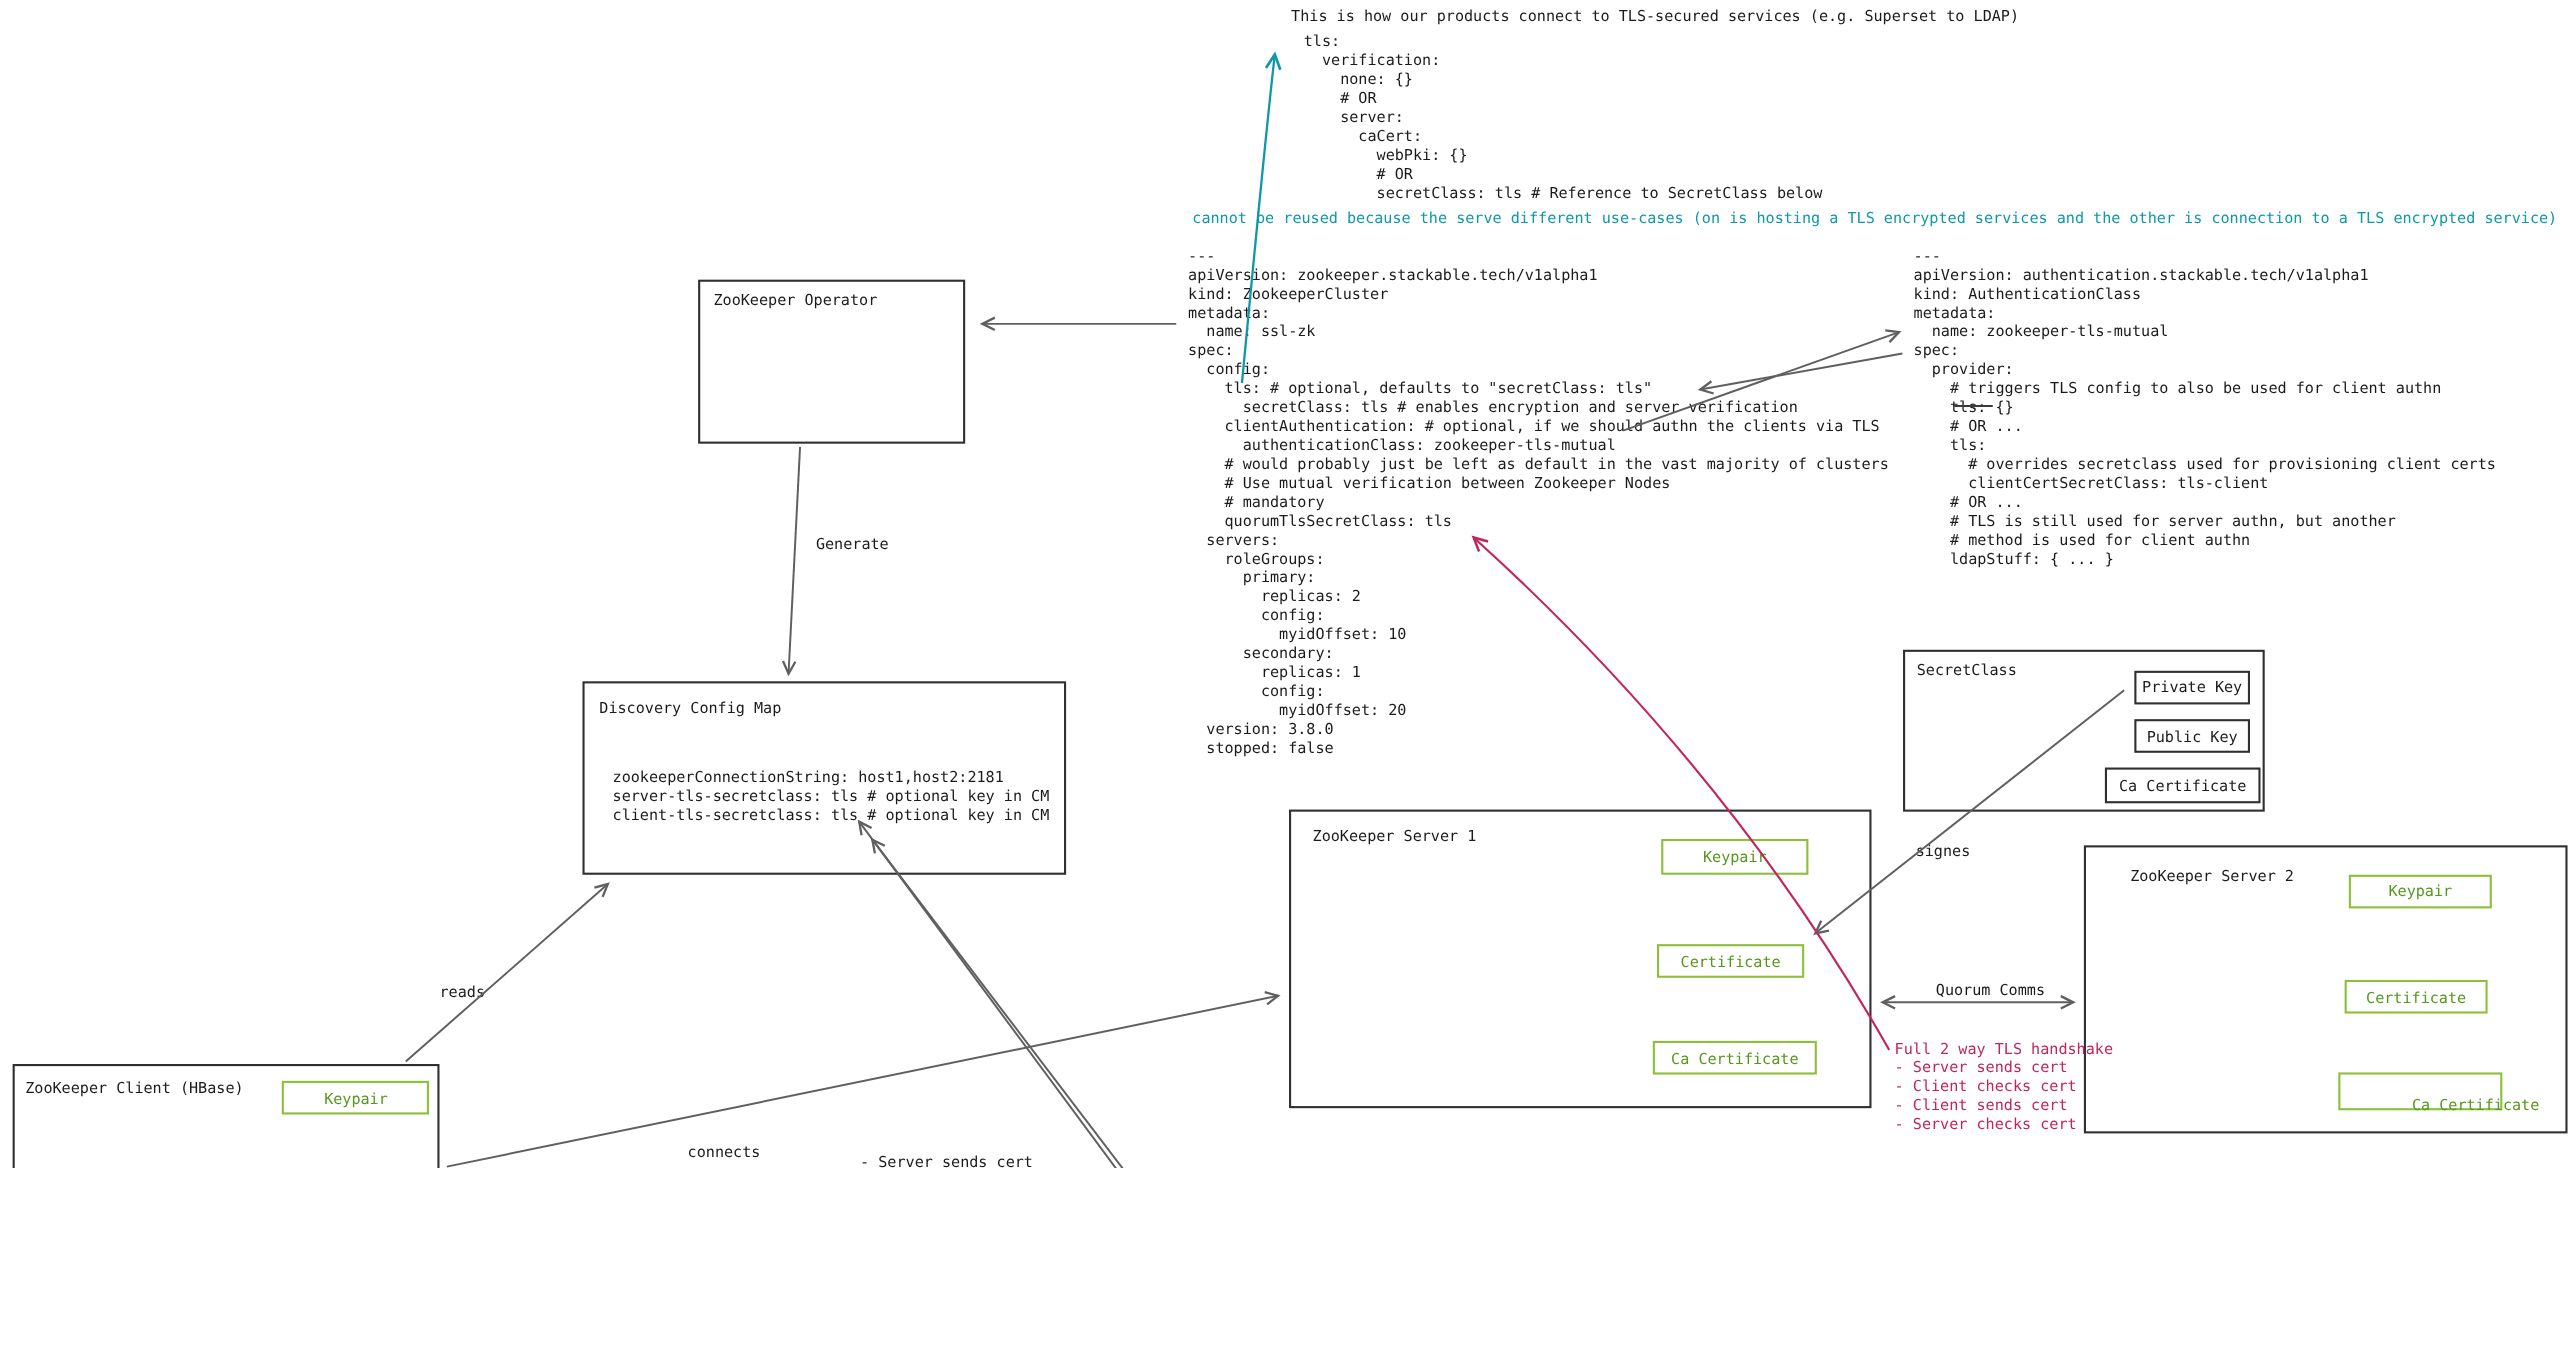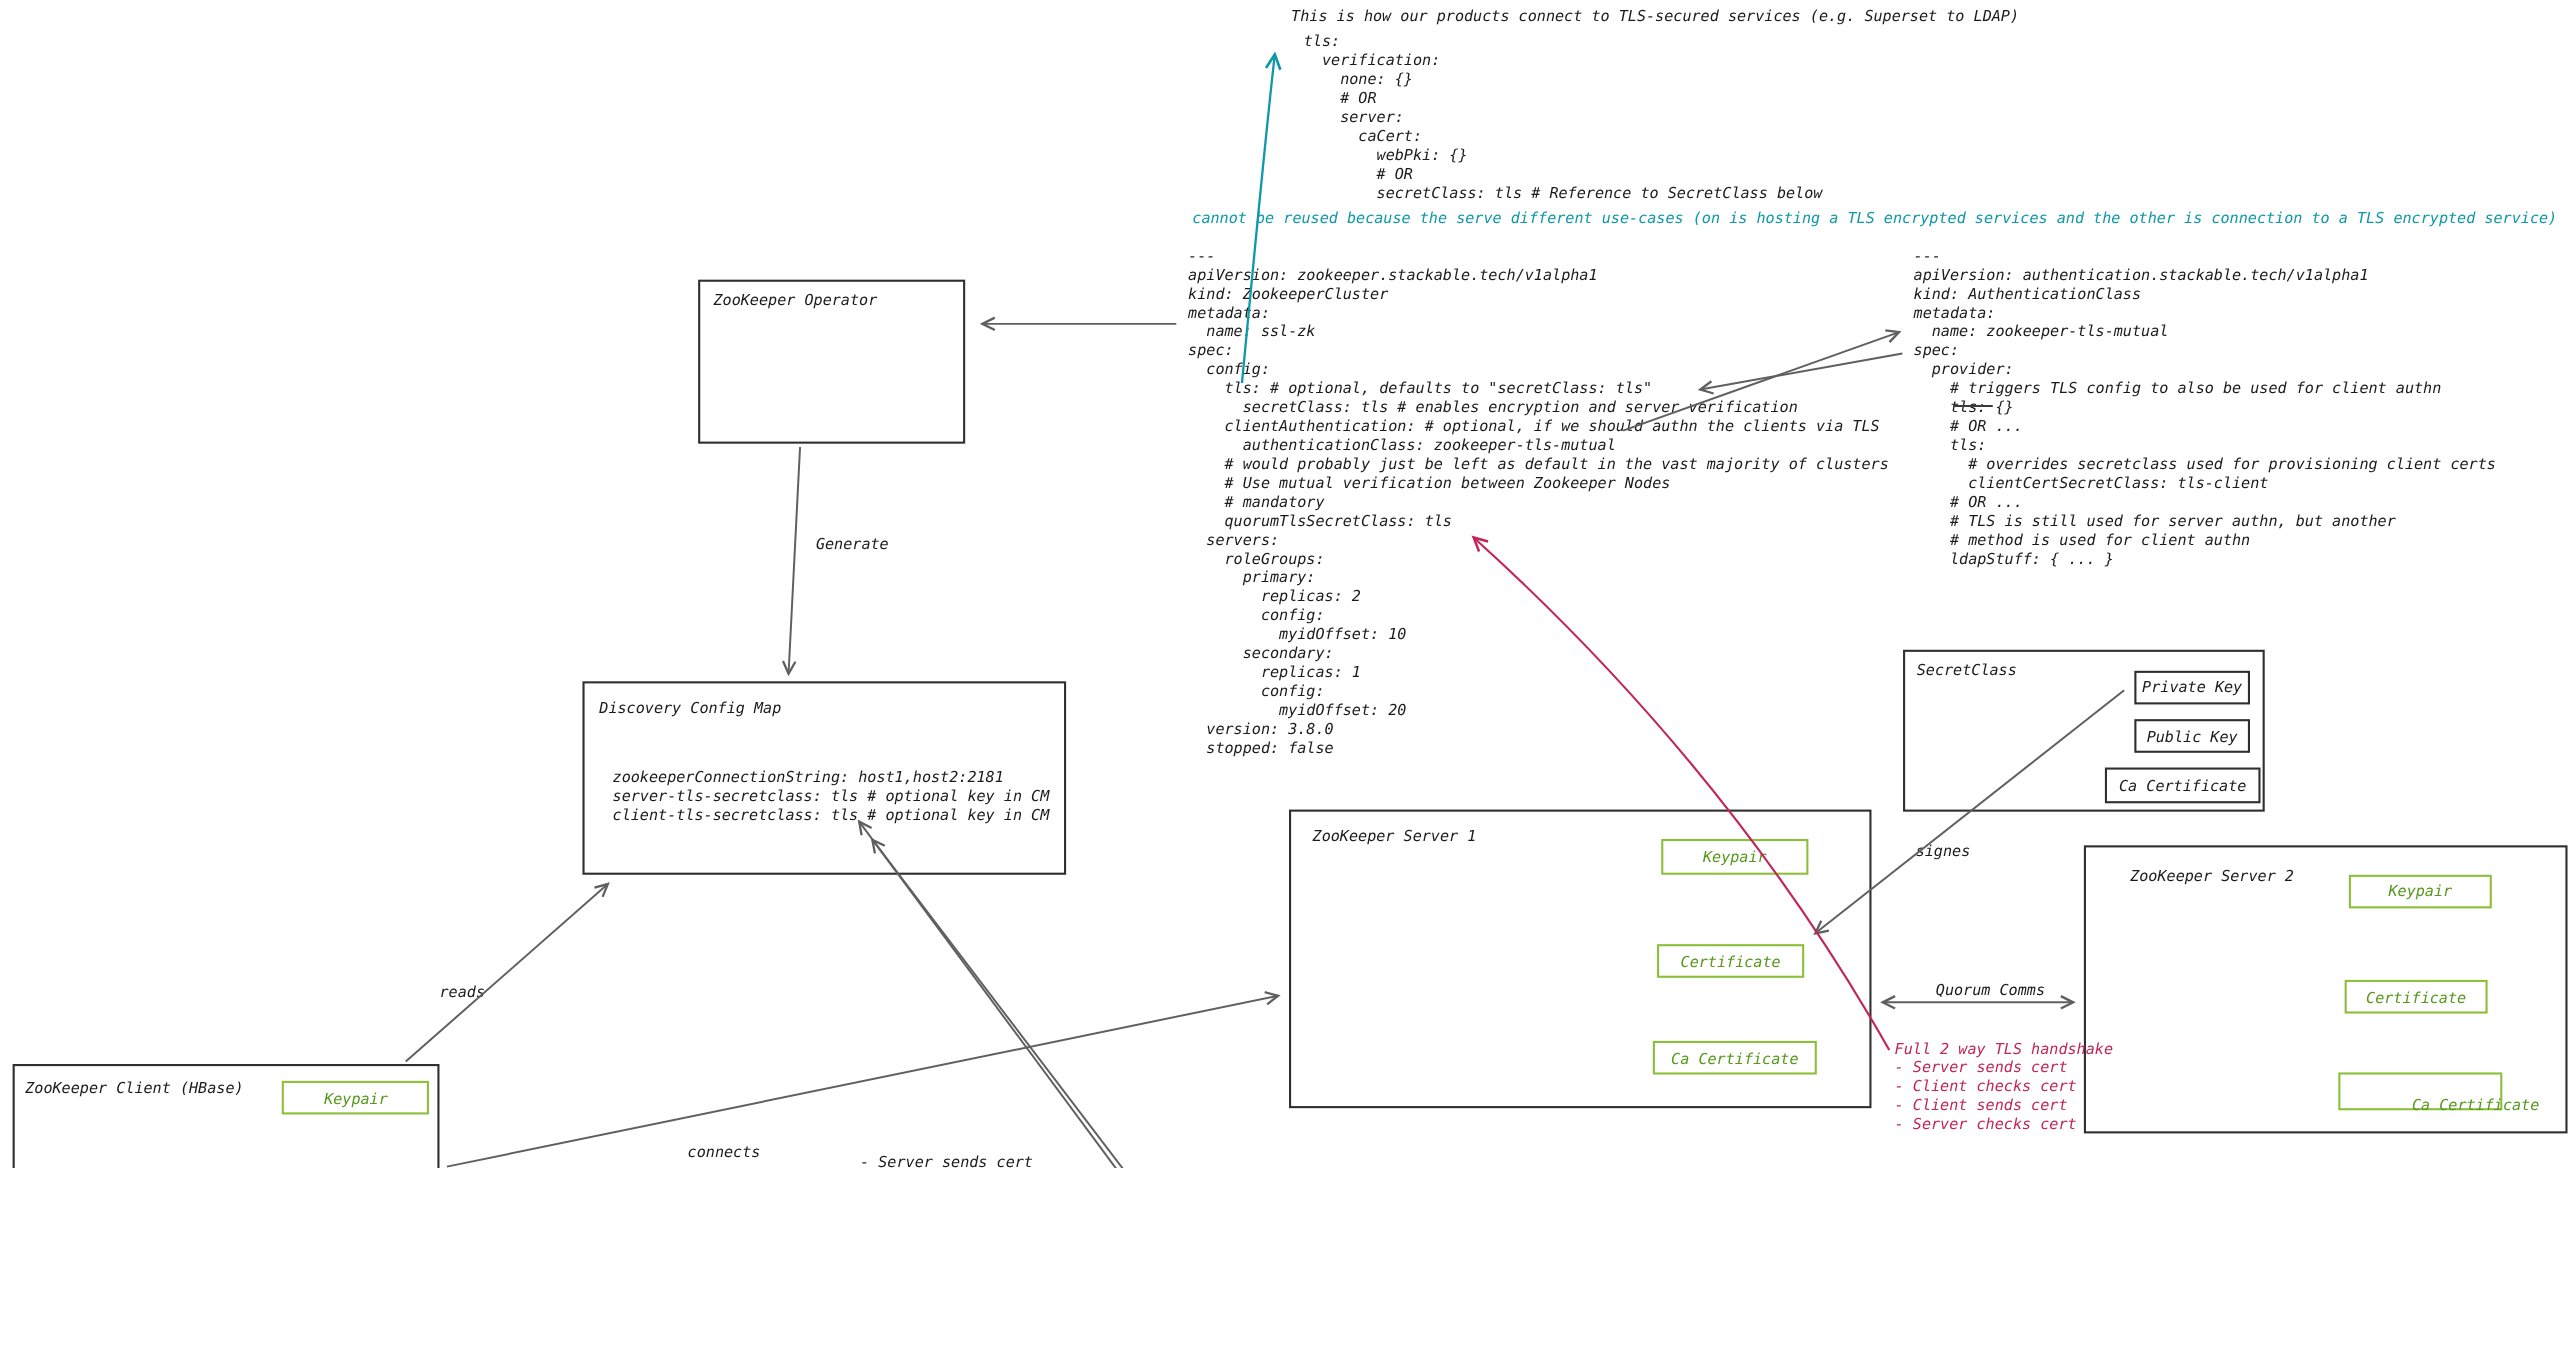--- a/index.html
+++ b/index.html
@@ -1,19 +1,19 @@
 <!DOCTYPE html>
 <html style="font-size:12.5px"><head>
 <meta charset="utf-8">
 <style>
   * { box-sizing: border-box; }
   html, body { margin: 0; padding: 0; background: #ffffff; }
   #viewport {
     position: relative; width: 2576px; height: 1168px;
-    overflow: hidden; background: #ffffff; font-style: italic;
+    overflow: hidden; background: #ffffff;
   }
   #canvas {
     position: absolute; left: 0; top: 0; width: 1225px; height: 651px;
     transform: scale(2.1028); transform-origin: 0 0;
     font-family: "DejaVu Sans Mono", monospace; color: #1b1b1b;
   }
   .abs { position: absolute; }
   pre.code {
     margin: 0; font-family: "DejaVu Sans Mono", monospace;
     font-size: 7.2px; line-height: 9px; white-space: pre; color: #1b1b1b;

